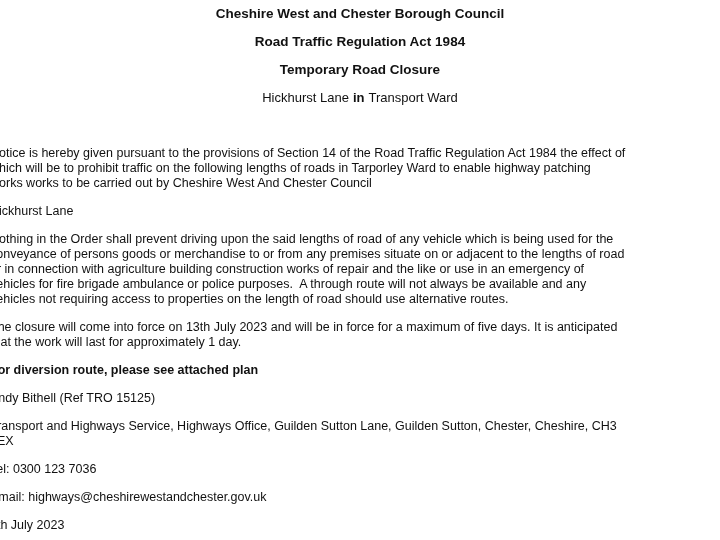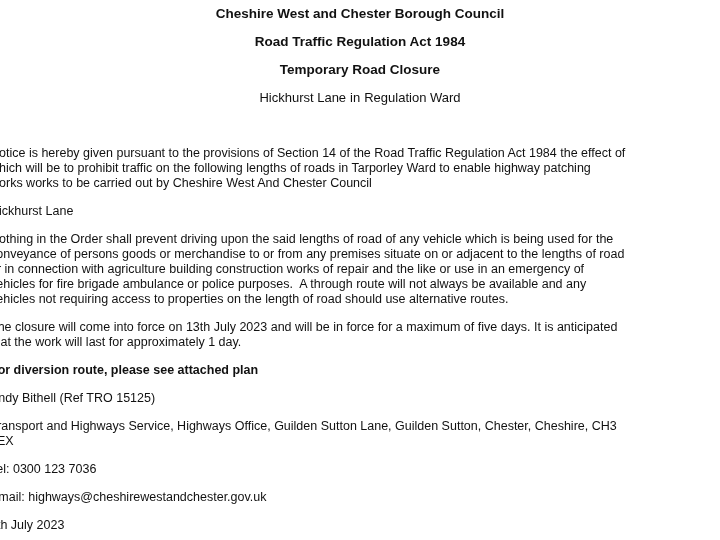--- a/index.html
+++ b/index.html
@@ -34,42 +34,42 @@
   }
   .subtitle {
     margin: 0;
     text-align: center;
     font-weight: normal;
     font-size: 13px;
     line-height: 28px;
     white-space: nowrap;
   }
   .subtitle .b {
-    font-weight: normal;
+    font-weight: bold;
     margin: 0 4px;
   }
   .para {
     margin: 13px 0 0 0;
     font-size: 12.5px;
     line-height: 15px;
     white-space: pre;
   }
   .para.first { margin-top: 34px; }
   .para.bold { font-weight: bold; font-size: 12.5px; }
 </style>
 </head>
 <body>
 
 <div class="doc">
 
   <p class="heading">Cheshire West and Chester Borough Council</p>
   <p class="heading">Road Traffic Regulation Act 1984</p>
   <p class="heading">Temporary Road Closure</p>
 
-  <p class="subtitle"><span>Hickhurst Lane</span><span class="b">in</span><span>Regulation Ward</span></p>
+  <p class="subtitle"><span>Hickhurst Lane</span><span class="b">in</span><span>Transport Ward</span></p>
 
   <p class="para first">Notice is hereby given pursuant to the provisions of Section 14 of the Road Traffic Regulation Act 1984 the effect of
 which will be to prohibit traffic on the following lengths of roads in Tarporley Ward to enable highway patching
 works works to be carried out by Cheshire West And Chester Council</p>
 
   <p class="para">Hickhurst Lane</p>
 
   <p class="para">Nothing in the Order shall prevent driving upon the said lengths of road of any vehicle which is being used for the
 conveyance of persons goods or merchandise to or from any premises situate on or adjacent to the lengths of road
 or in connection with agriculture building construction works of repair and the like or use in an emergency of

